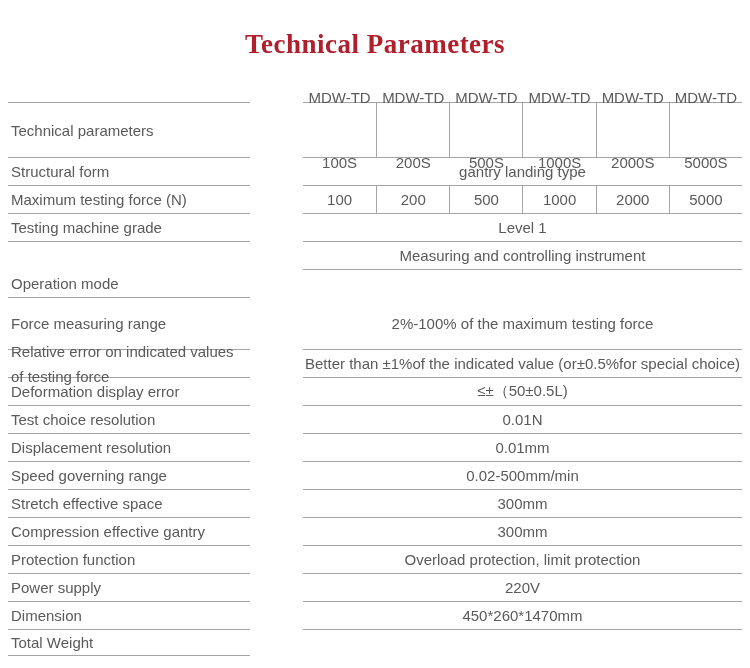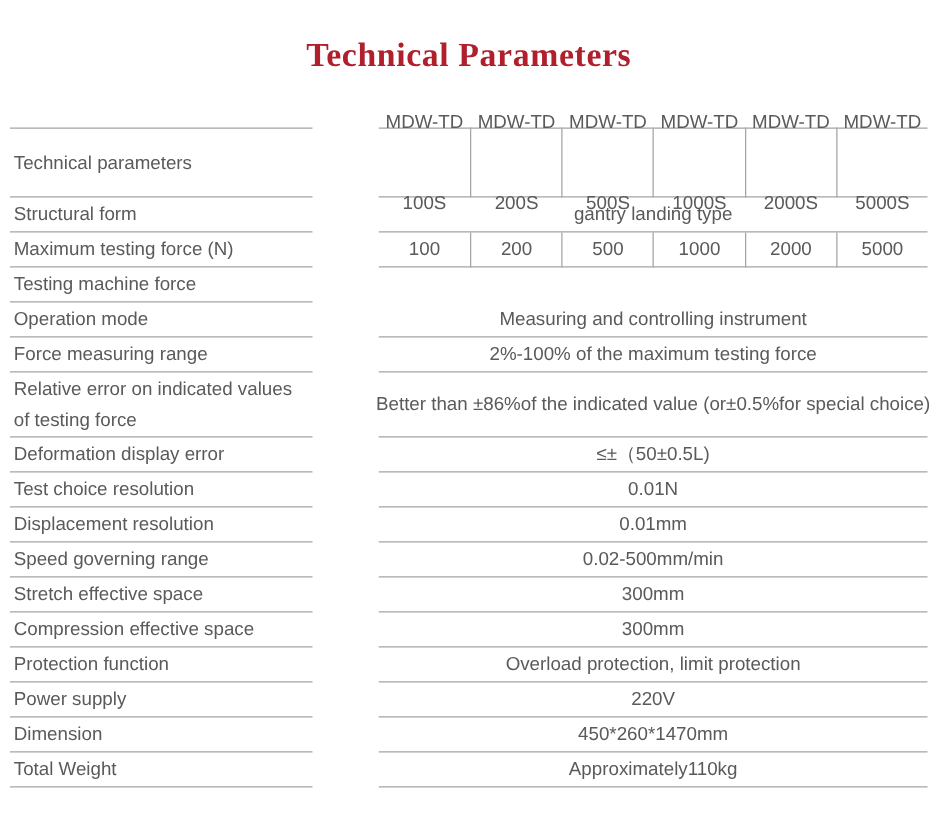--- a/index.html
+++ b/index.html
@@ -93,54 +93,54 @@
   <div class="cell vspan">gantry landing type</div>
 
   <div class="cell lbl">Maximum testing force (N)</div>
   <div class="cell vcell c3">100</div>
   <div class="cell vcell c4 sep">200</div>
   <div class="cell vcell c5 sep">500</div>
   <div class="cell vcell c6 sep">1000</div>
   <div class="cell vcell c7 sep">2000</div>
   <div class="cell vcell c8 sep">5000</div>
 
-  <div class="cell lbl">Testing machine force</div>
+  <div class="cell lbl">Testing machine grade</div>
+  <div class="cell vspan">Level 1</div>
 
+  <div class="cell vspan">Measuring and controlling instrument</div>
   <div class="cell lbl">Operation mode</div>
-  <div class="cell vspan">Measuring and controlling instrument</div>
 
   <div class="cell lbl">Force measuring range</div>
   <div class="cell vspan">2%-100% of the maximum testing force</div>
 
   <div class="cell lbl">Relative error on indicated values of testing force</div>
-  <div class="cell vspan">Better than ±86%of the indicated value (or±0.5%for special choice)</div>
+  <div class="cell vspan">Better than ±1%of the indicated value (or±0.5%for special choice)</div>
 
   <div class="cell lbl">Deformation display error</div>
   <div class="cell vspan">≤±（50±0.5L)</div>
 
   <div class="cell lbl">Test choice resolution</div>
   <div class="cell vspan">0.01N</div>
 
   <div class="cell lbl">Displacement resolution</div>
   <div class="cell vspan">0.01mm</div>
 
   <div class="cell lbl">Speed governing range</div>
   <div class="cell vspan">0.02-500mm/min</div>
 
   <div class="cell lbl">Stretch effective space</div>
   <div class="cell vspan">300mm</div>
 
-  <div class="cell lbl">Compression effective space</div>
+  <div class="cell lbl">Compression effective gantry</div>
   <div class="cell vspan">300mm</div>
 
   <div class="cell lbl">Protection function</div>
   <div class="cell vspan">Overload protection, limit protection</div>
 
   <div class="cell lbl">Power supply</div>
   <div class="cell vspan">220V</div>
 
   <div class="cell lbl">Dimension</div>
   <div class="cell vspan">450*260*1470mm</div>
 
   <div class="cell lbl">Total Weight</div>
-  <div class="cell vspan">Approximately110kg</div>
 
 </div>
 
 </body></html>

